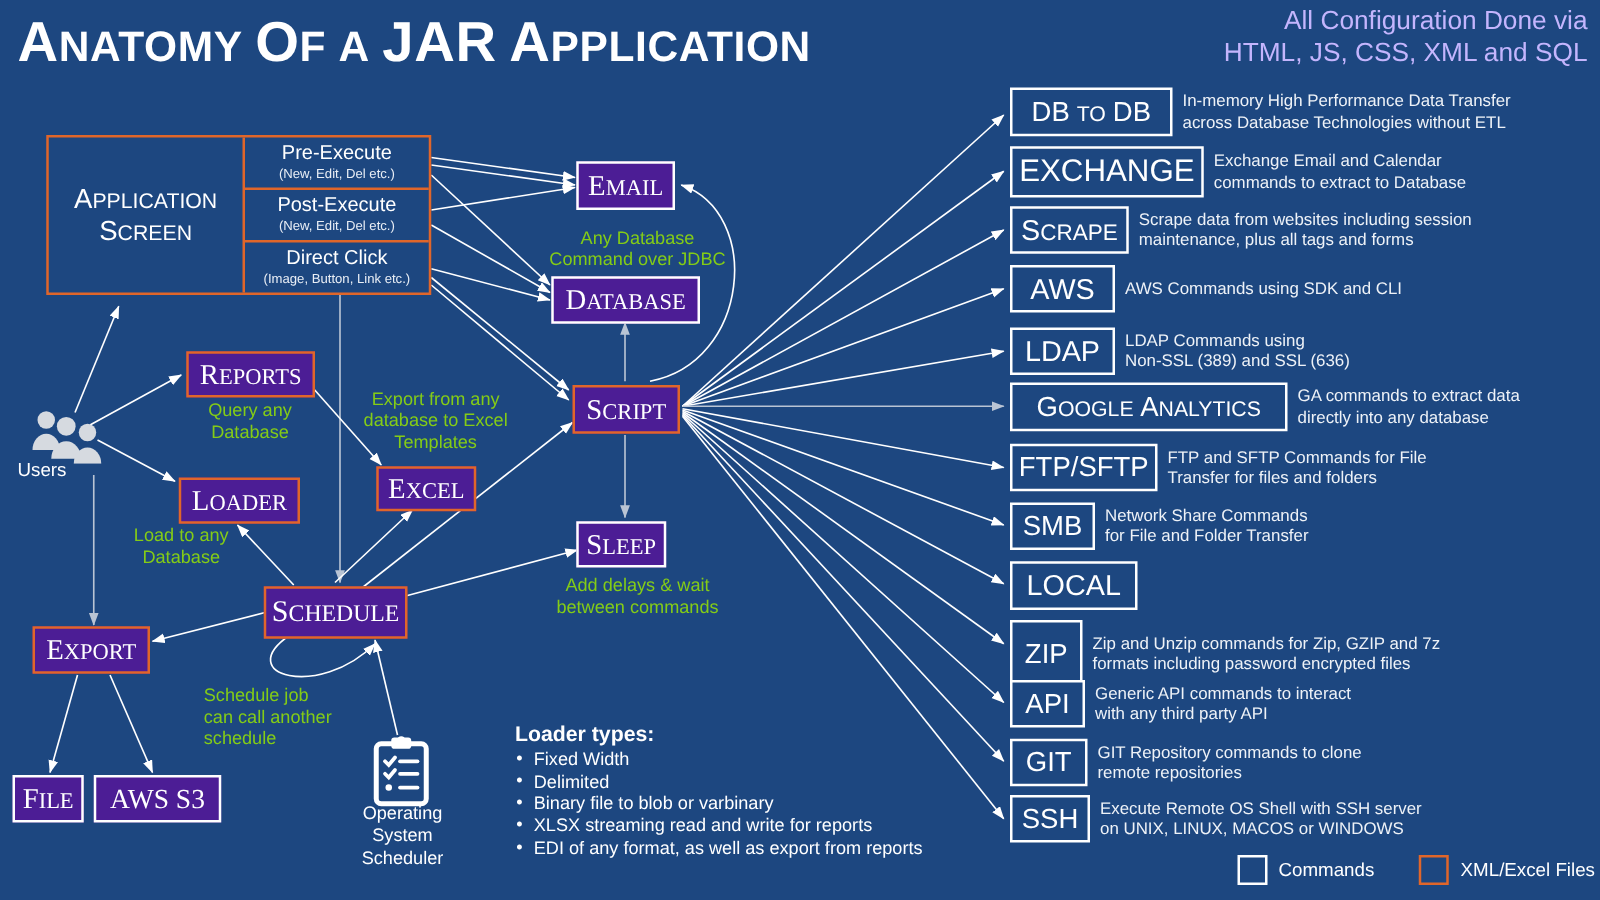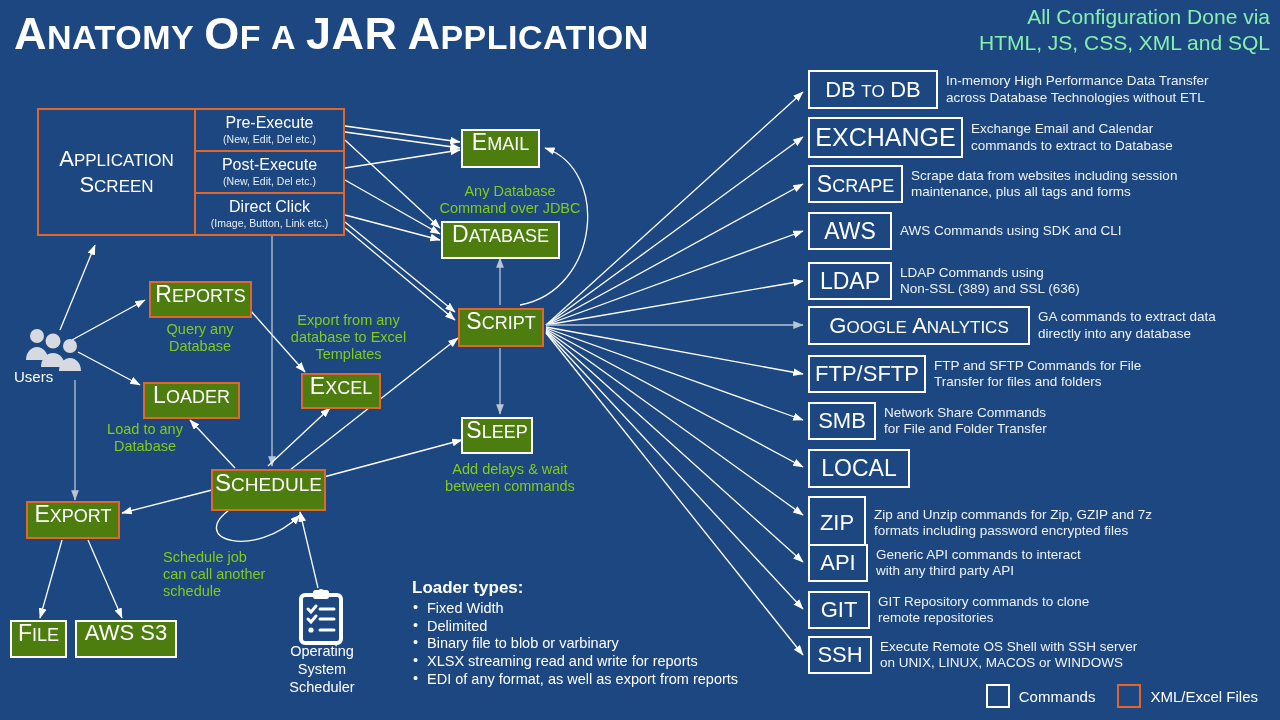--- a/index.html
+++ b/index.html
@@ -5,33 +5,33 @@
   html,body{margin:0;padding:0;}
   body{
     width:1280px;height:720px;overflow:hidden;
     background:#1d4780;
     font-family:"Liberation Sans", sans-serif;
     color:#ffffff;
     position:relative;
   }
   #stage{position:absolute;left:0;top:0;width:1280px;height:720px;}
   svg#wires{position:absolute;left:0;top:0;width:1280px;height:720px;pointer-events:none;}
-  .node{position:absolute;box-sizing:border-box;display:flex;align-items:flex-start;justify-content:center;
-        text-align:center;line-height:1.02;z-index:3;background:#4d7c0f;}
+  .node{position:absolute;box-sizing:border-box;display:flex;align-items:center;justify-content:center;
+        text-align:center;line-height:1.02;z-index:3;background:#4c1d95;font-family:Liberation Serif, serif;}
   .cmd{border:2px solid #ffffff;}
   .xls{border:2px solid #e0662a;}
   .lbl{position:absolute;z-index:3;text-align:center;line-height:1.18;color:#84cc16;}
   .lbl.left{text-align:left;}
   
   #title{position:absolute;left:14px;top:8px;z-index:5;white-space:nowrap;
          font-weight:bold;letter-spacing:.5px;color:#fff;}
   #title .big{font-size:45px;}
   #title .sm{font-size:34px;}
   #hdr-right{position:absolute;right:10px;top:4px;z-index:5;text-align:right;
-             font-size:21px;line-height:1.25;color:#86efac;}
+             font-size:21px;line-height:1.25;color:#c4b5fd;}
   
   #appbox{position:absolute;left:37px;top:108px;width:308px;height:128px;z-index:3;
           border:2px solid #e0662a;box-sizing:border-box;display:flex;background:#1d4780;}
   #appbox .left{width:155px;display:flex;align-items:center;justify-content:center;
                 text-align:center;border-right:2px solid #e0662a;}
   #appbox .right{flex:1;display:flex;flex-direction:column;}
   #appbox .sub{flex:1;display:flex;flex-direction:column;align-items:center;justify-content:center;
                border-bottom:2px solid #e0662a;}
   #appbox .sub:last-child{border-bottom:none;}
   .sub .t1{font-size:16px;line-height:1.05;}
@@ -41,21 +41,21 @@
   .rbox{box-sizing:border-box;border:2px solid #ffffff;background:#1d4780;
         display:flex;align-items:center;justify-content:center;white-space:nowrap;}
   .rdesc{margin-left:8px;font-size:13.5px;line-height:1.2;color:#eef2f7;white-space:pre-line;}
   
   #loader-types{position:absolute;left:412px;top:578px;z-index:3;}
   #loader-types .h{font-weight:bold;font-size:17px;margin-bottom:2px;}
   #loader-types ul{margin:0;padding:0;list-style:none;}
   #loader-types li{font-size:14.5px;line-height:1.22;padding-left:15px;position:relative;max-width:320px;}
   #loader-types li:before{content:"•";position:absolute;left:1px;top:-1px;}
   
-  #legend{position:absolute;right:22px;bottom:12px;z-index:4;display:flex;align-items:center;gap:22px;}
+  #legend{position:absolute;right:4px;bottom:12px;z-index:4;display:flex;align-items:center;gap:36px;}
   #legend .li{display:flex;align-items:center;gap:9px;font-size:15px;}
   #legend .sw{width:24px;height:24px;box-sizing:border-box;background:#1d4780;}
   #legend .sw.w{border:2px solid #ffffff;}
   #legend .sw.o{border:2px solid #e0662a;}
   
   #users-icon{position:absolute;left:24px;top:327px;z-index:3;}
   #users-label{position:absolute;left:14px;top:368px;font-size:15px;z-index:3;}
   #os-icon{position:absolute;left:297px;top:588px;z-index:3;}
   #os-label{position:absolute;left:272px;top:642px;width:100px;text-align:center;
             font-size:14.5px;line-height:1.25;z-index:3;}

